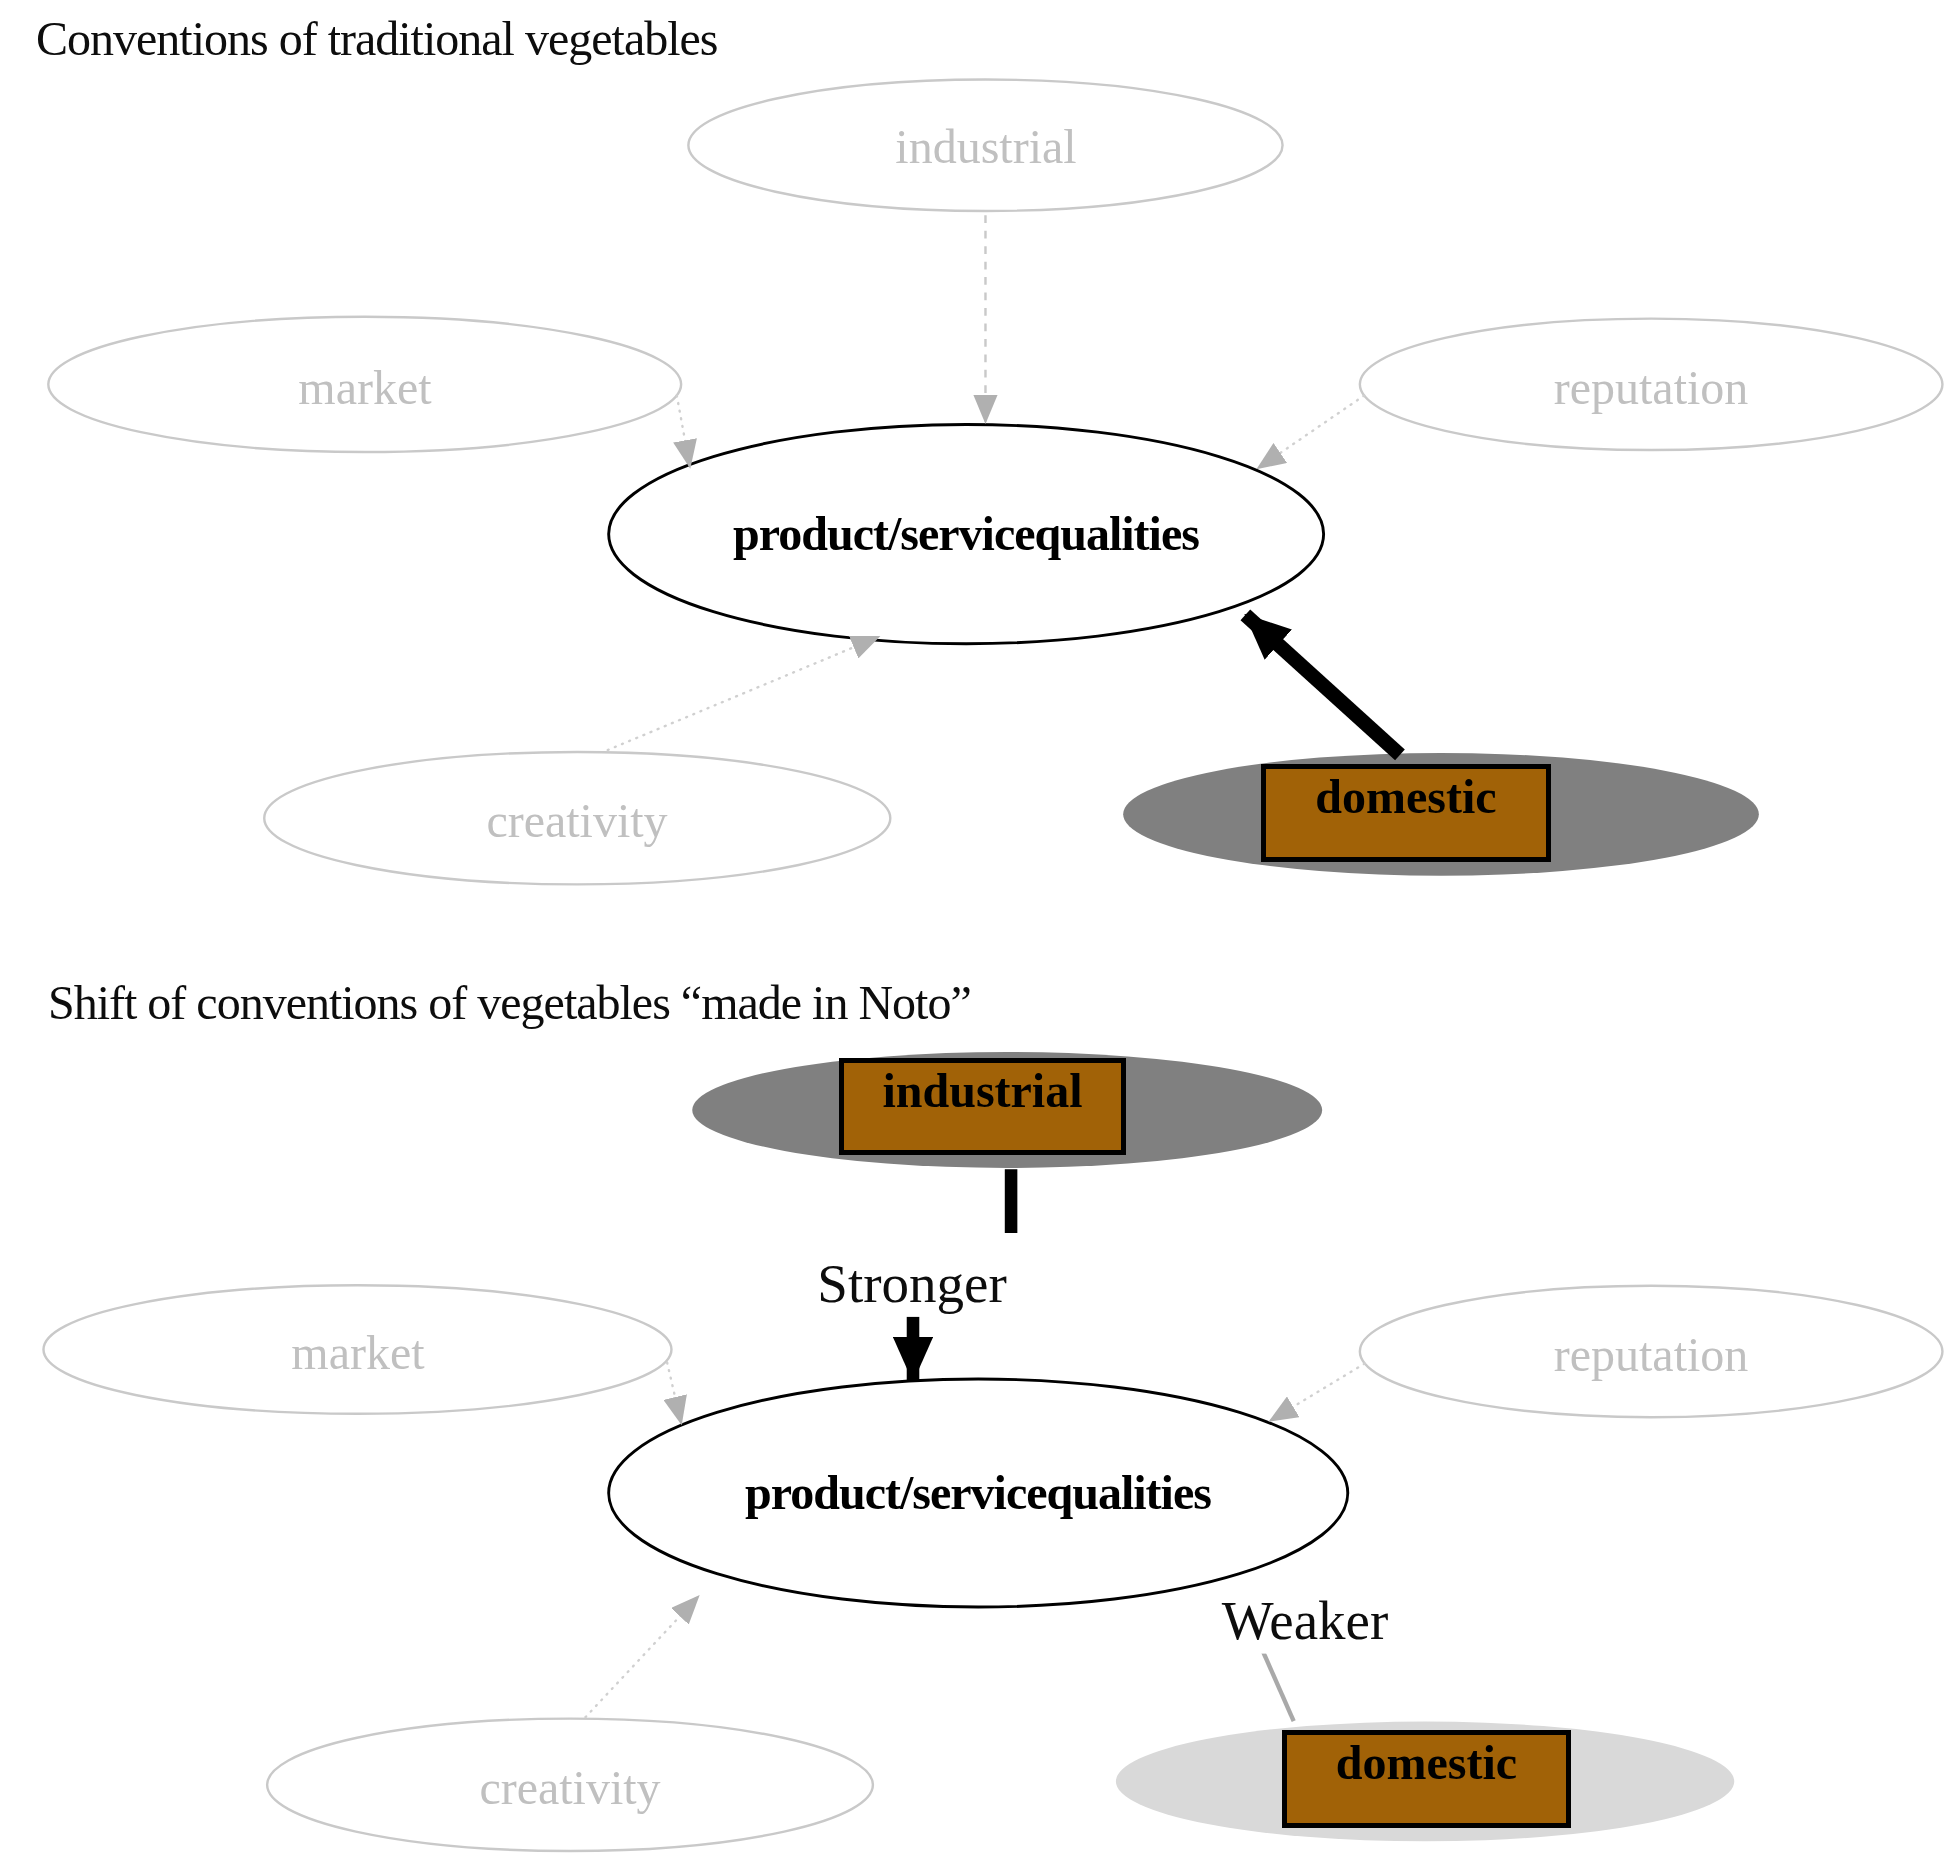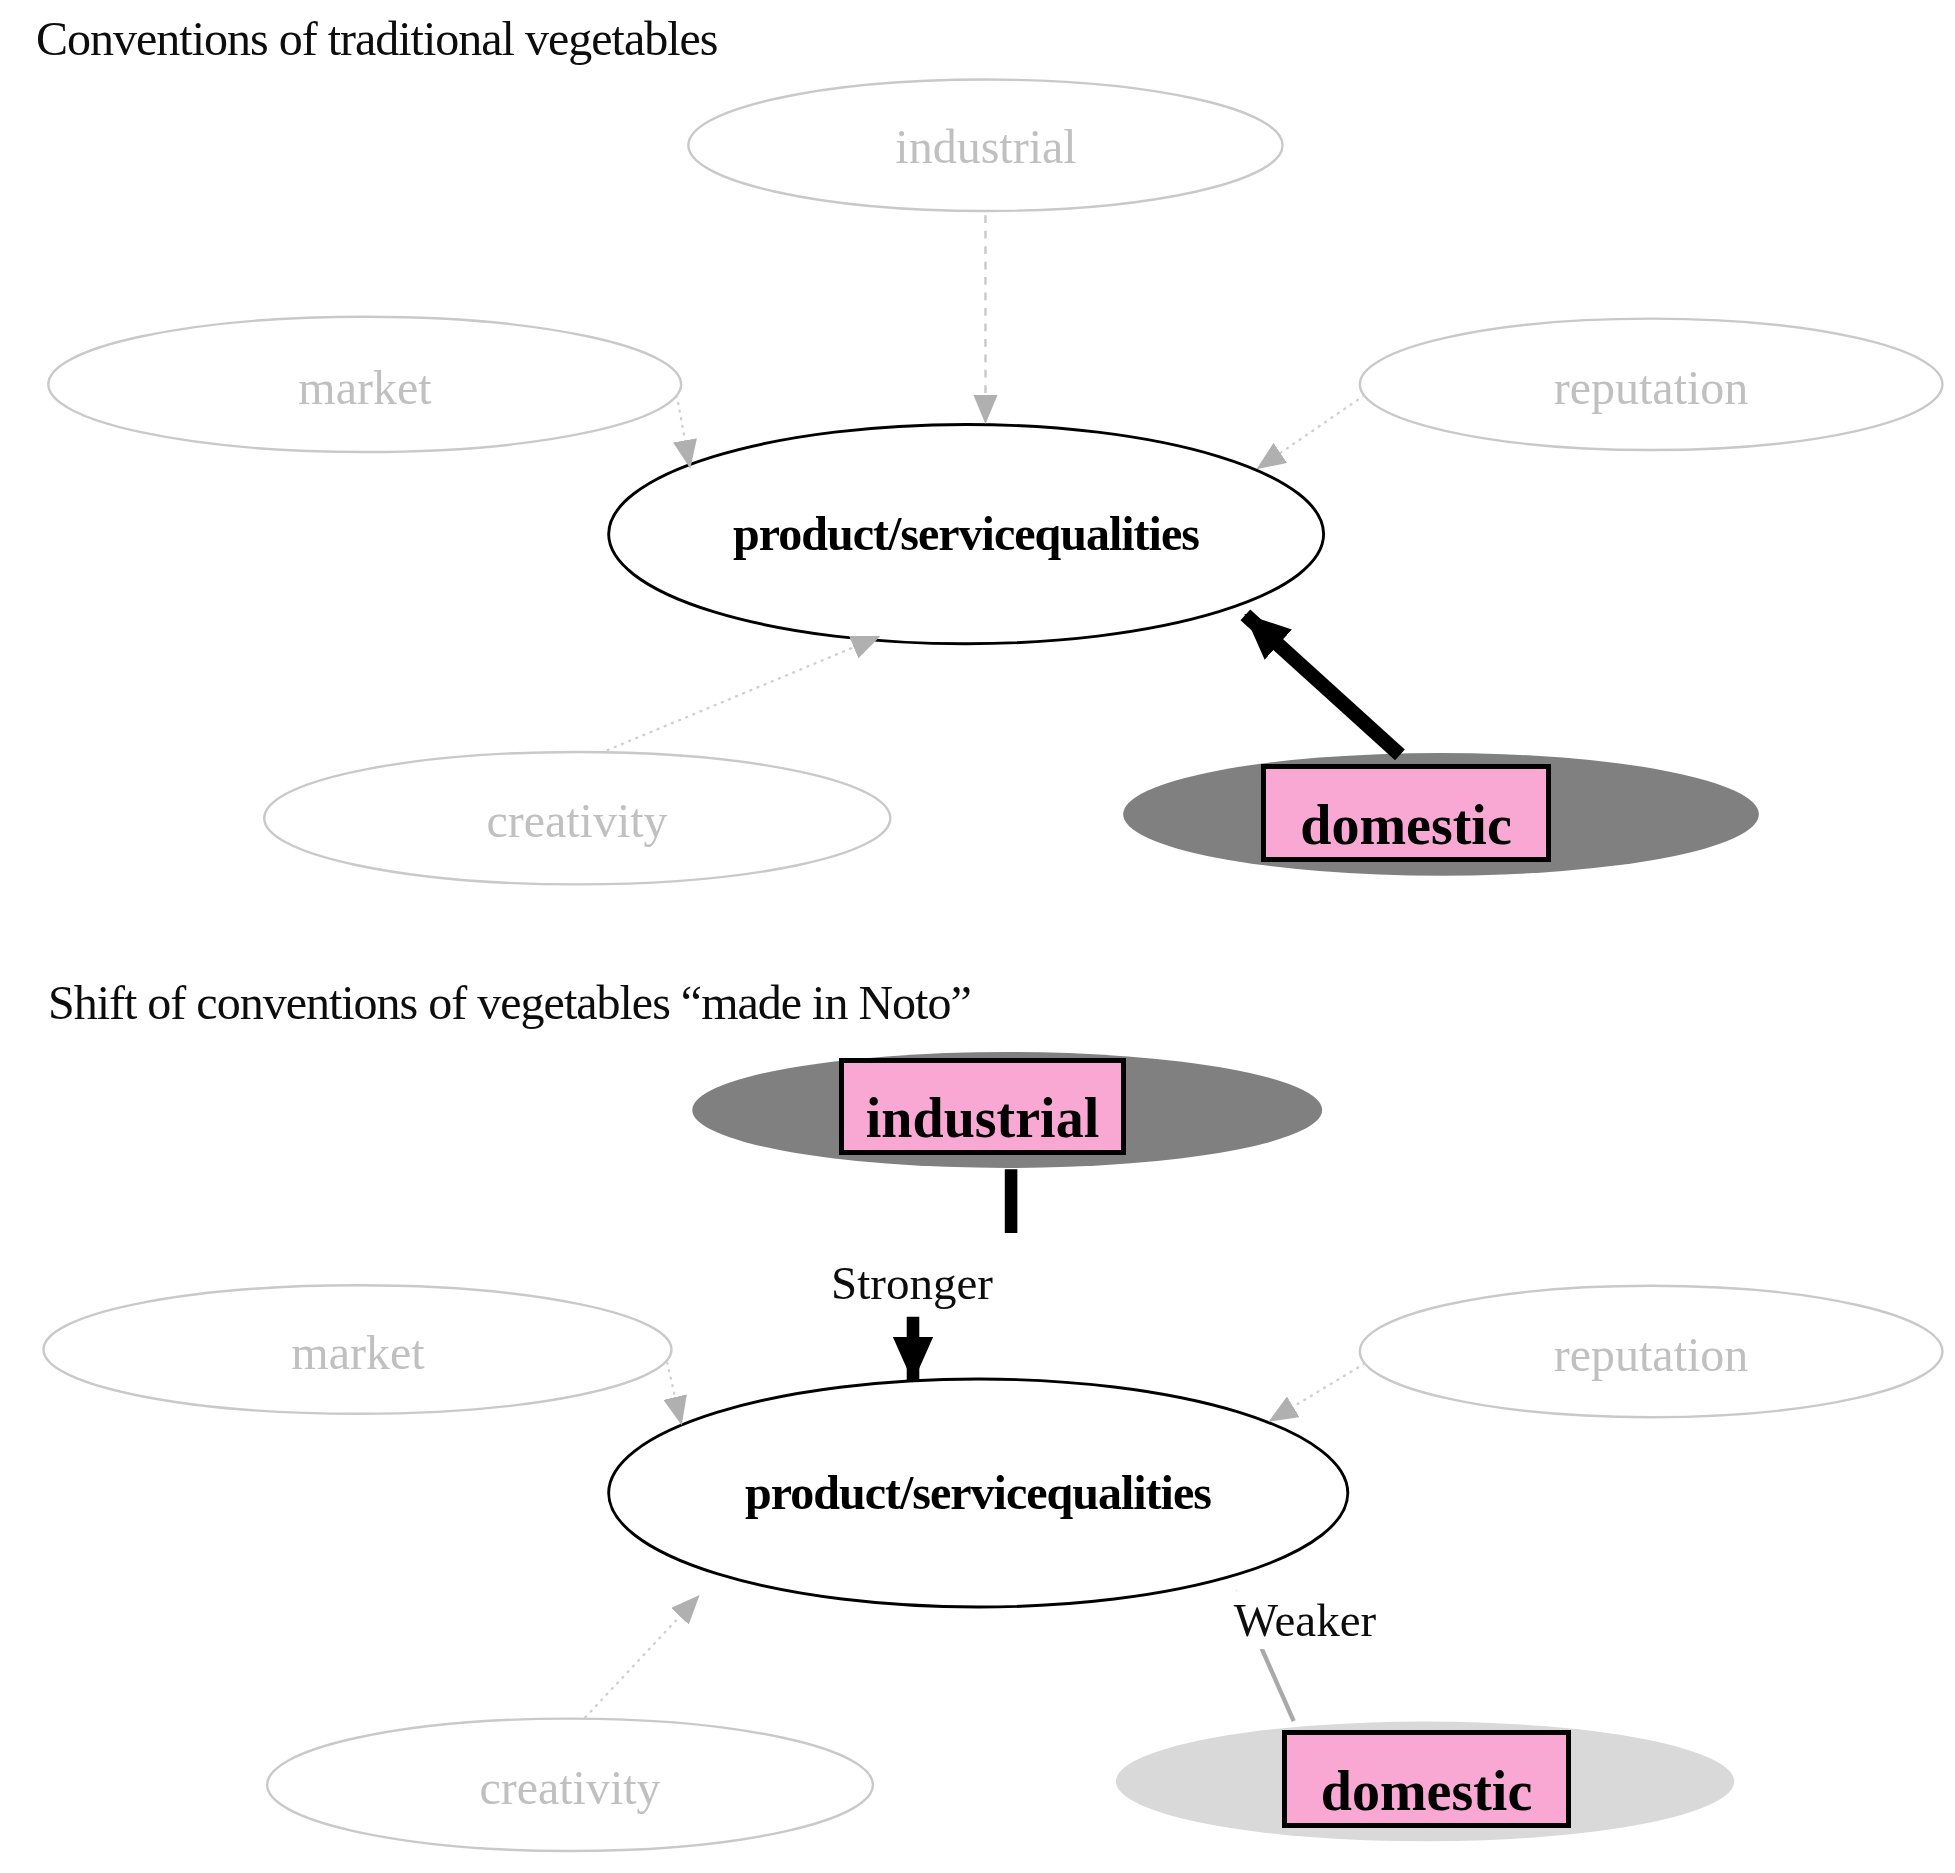--- a/index.html
+++ b/index.html
@@ -37,33 +37,33 @@
     align-items:center;
     font-size:48px;
     line-height:1.5;
     font-weight:bold;
     color:#000000;
     letter-spacing:-1px;
     text-align:center;
   }
   .boxed{
     position:absolute;
-    background:#f9a8d4;
+    background:#a16207;
     border:5.8px solid #000000;
     display:flex;
-    align-items:flex-end;
+    align-items:flex-start;
     justify-content:center;
-    font-size:56px;
+    font-size:48px;
     font-weight:bold;
     color:#000000;
     box-sizing:border-box;
   }
   .flow-label{
     transform:translate(-50%,-50%);
-    font-size:47px;
+    font-size:55px;
     background:#ffffff;
     padding:1.9px 6.8px;
     color:#0d0d0d;
   }
 </style>
 </head>
 <body>
 
 <div id="canvas">
 

